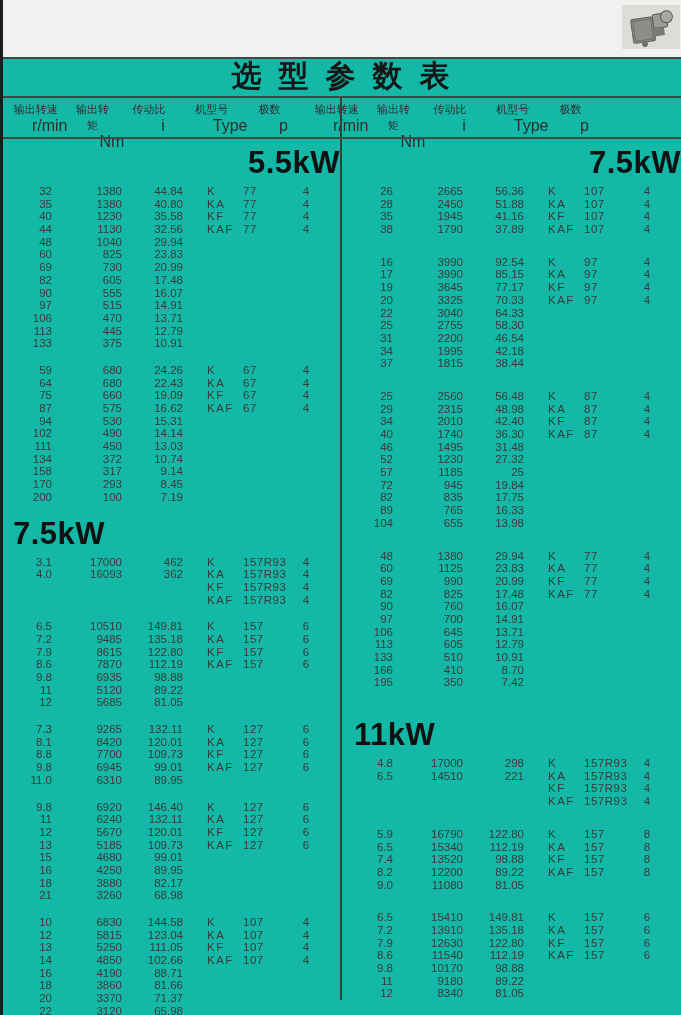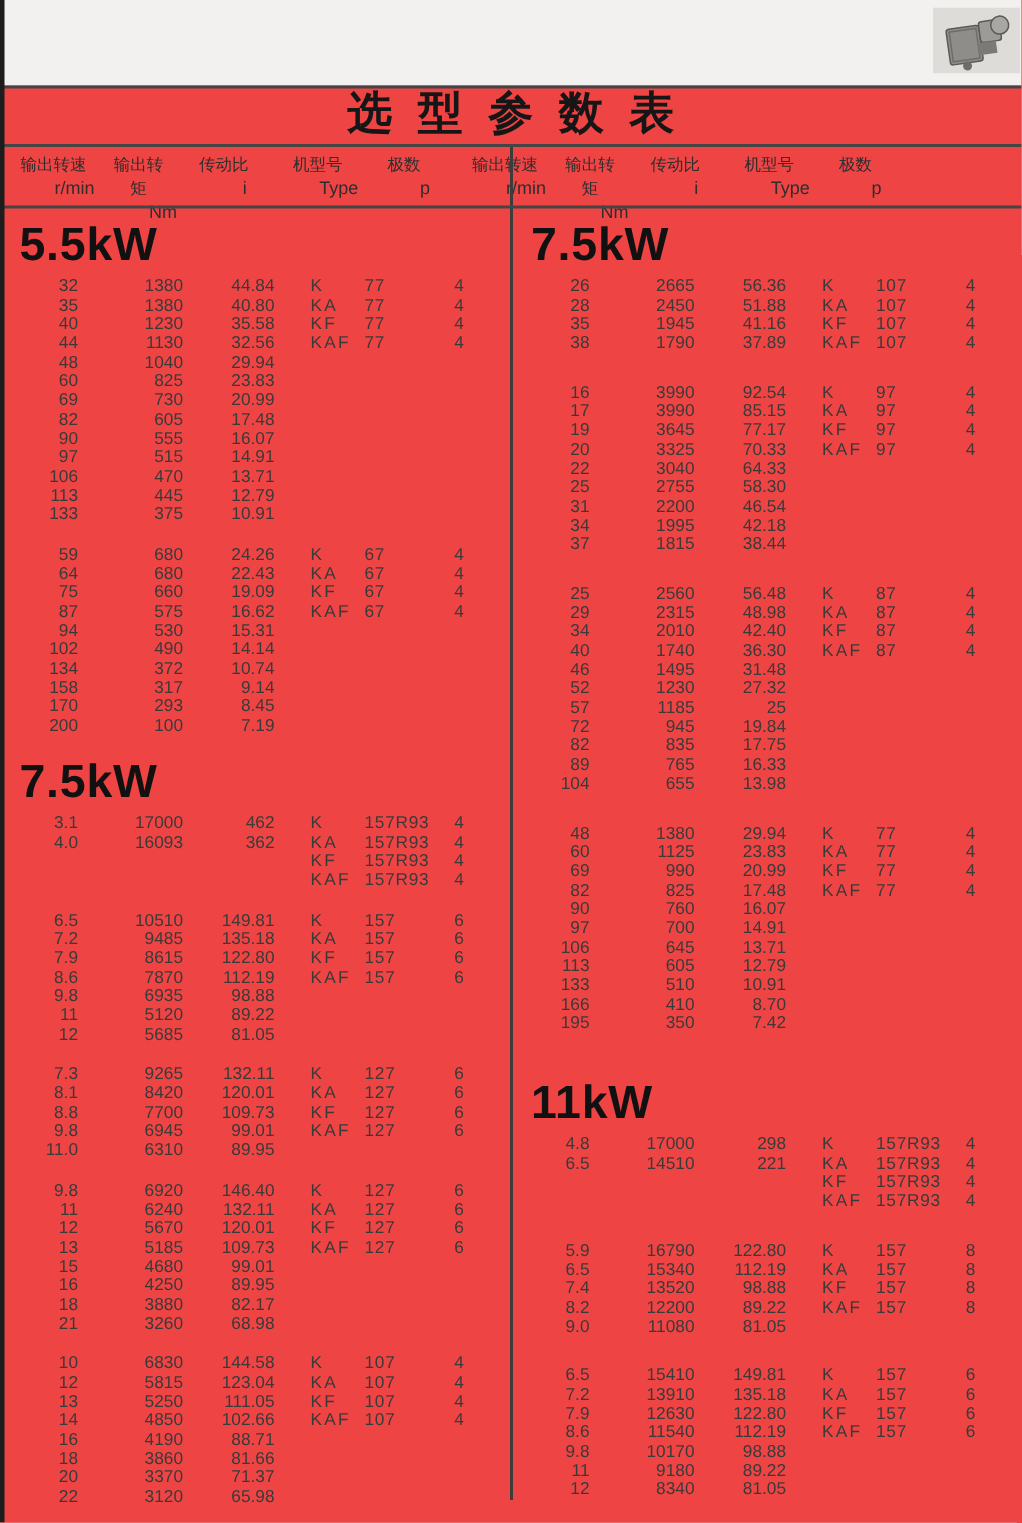--- a/index.html
+++ b/index.html
@@ -3,51 +3,51 @@
 <meta charset="utf-8">
 <style>
   html,body{margin:0;padding:0;}
   body{
     width:681px;height:1015px;
     font-family:"Liberation Sans","DejaVu Sans",sans-serif;
     background:#dcdcda;
   }
   .page{
     position:relative;width:681px;height:1015px;overflow:hidden;
-    background:#ef4444;color:#383838;
+    background:#14b8a6;color:#383838;
   }
   .top-band{position:absolute;top:0;left:0;width:681px;height:57px;background:#f2f1ef;}
   .left-edge{position:absolute;top:0;left:0;width:3px;height:1015px;background:#1d1d1d;z-index:5;}
   .gear-photo{position:absolute;top:5px;left:622px;width:58px;height:44px;z-index:2;}
   .rule{position:absolute;left:0;width:681px;background:#454545;z-index:1;}
   .rule1{top:57px;height:2px;}
   .rule2{top:96px;height:2px;}
   .rule3{top:137px;height:2px;}
   .vdiv{position:absolute;left:340px;top:97px;width:2px;height:903px;background:#3c3c3c;}
   .title{
     position:absolute;top:59px;left:0;width:681px;height:36px;
     text-align:center;font-size:30px;font-weight:bold;color:#161616;
     letter-spacing:17px;padding-left:17px;box-sizing:border-box;line-height:34px;
     font-family:"DejaVu Sans","Liberation Sans",sans-serif;
   }
   .header-row{position:absolute;top:100px;left:0;width:681px;height:37px;display:flex;}
   .header-half{width:300px;display:flex;flex-shrink:0;}
   .header-half.right{margin-left:1px;}
   .hcell{text-align:center;padding-top:2px;color:#2e2e2e;}
   .hcell .hzh{font-size:11px;line-height:16px;font-family:"DejaVu Sans","Liberation Sans",sans-serif;}
-  .hcell .hen{font-size:12px;line-height:15px;padding-left:28px;}
+  .hcell .hen{font-size:16px;line-height:15px;padding-left:28px;}
   .hc0{width:84px;} .hc1{width:42px;} .hc2{width:84px;} .hc3{width:54px;} .hc4{width:72px;}
   .content{position:absolute;top:139px;left:0;width:681px;height:876px;display:flex;overflow:hidden;}
   .col{width:340px;flex-shrink:0;overflow:hidden;}
   .col-right{margin-left:1px;}
   .kw{
     font-size:31px;font-weight:800;color:#111;
     margin:10px 0 6px 13px;line-height:32px;letter-spacing:0.5px;
   }
-  .col .section:first-child .kw{margin-top:8px;}
+  .col .section:first-child .kw{margin-top:8px;text-align:right;}
   .col-right .section:nth-child(2) .kw{margin-top:30px;}
   .block{margin-bottom:14px;}
   .col-right .block{margin-bottom:20px;}
   .row{display:flex;height:12.7px;line-height:12.7px;font-size:11.5px;color:#3a3a3a;}
   .c{display:block;white-space:nowrap;}
   .speed{width:52px;text-align:right;}
   .torque{width:70px;text-align:right;}
   .ratio{width:61px;text-align:right;}
   .tprefix{width:36px;margin-left:24px;text-align:left;letter-spacing:1.5px;}
   .tnum{width:56px;text-align:left;letter-spacing:0.5px;}
@@ -277,20 +277,28 @@
             </div>
             <div class="row">
               <span class="c speed">102</span>
               <span class="c torque">490</span>
               <span class="c ratio">14.14</span>
               <span class="c tprefix"></span>
               <span class="c tnum"></span>
               <span class="c poles"></span>
             </div>
             <div class="row">
+              <span class="c speed">111</span>
+              <span class="c torque">450</span>
+              <span class="c ratio">13.03</span>
+              <span class="c tprefix"></span>
+              <span class="c tnum"></span>
+              <span class="c poles"></span>
+            </div>
+            <div class="row">
               <span class="c speed">134</span>
               <span class="c torque">372</span>
               <span class="c ratio">10.74</span>
               <span class="c tprefix"></span>
               <span class="c tnum"></span>
               <span class="c poles"></span>
             </div>
             <div class="row">
               <span class="c speed">158</span>
               <span class="c torque">317</span>

